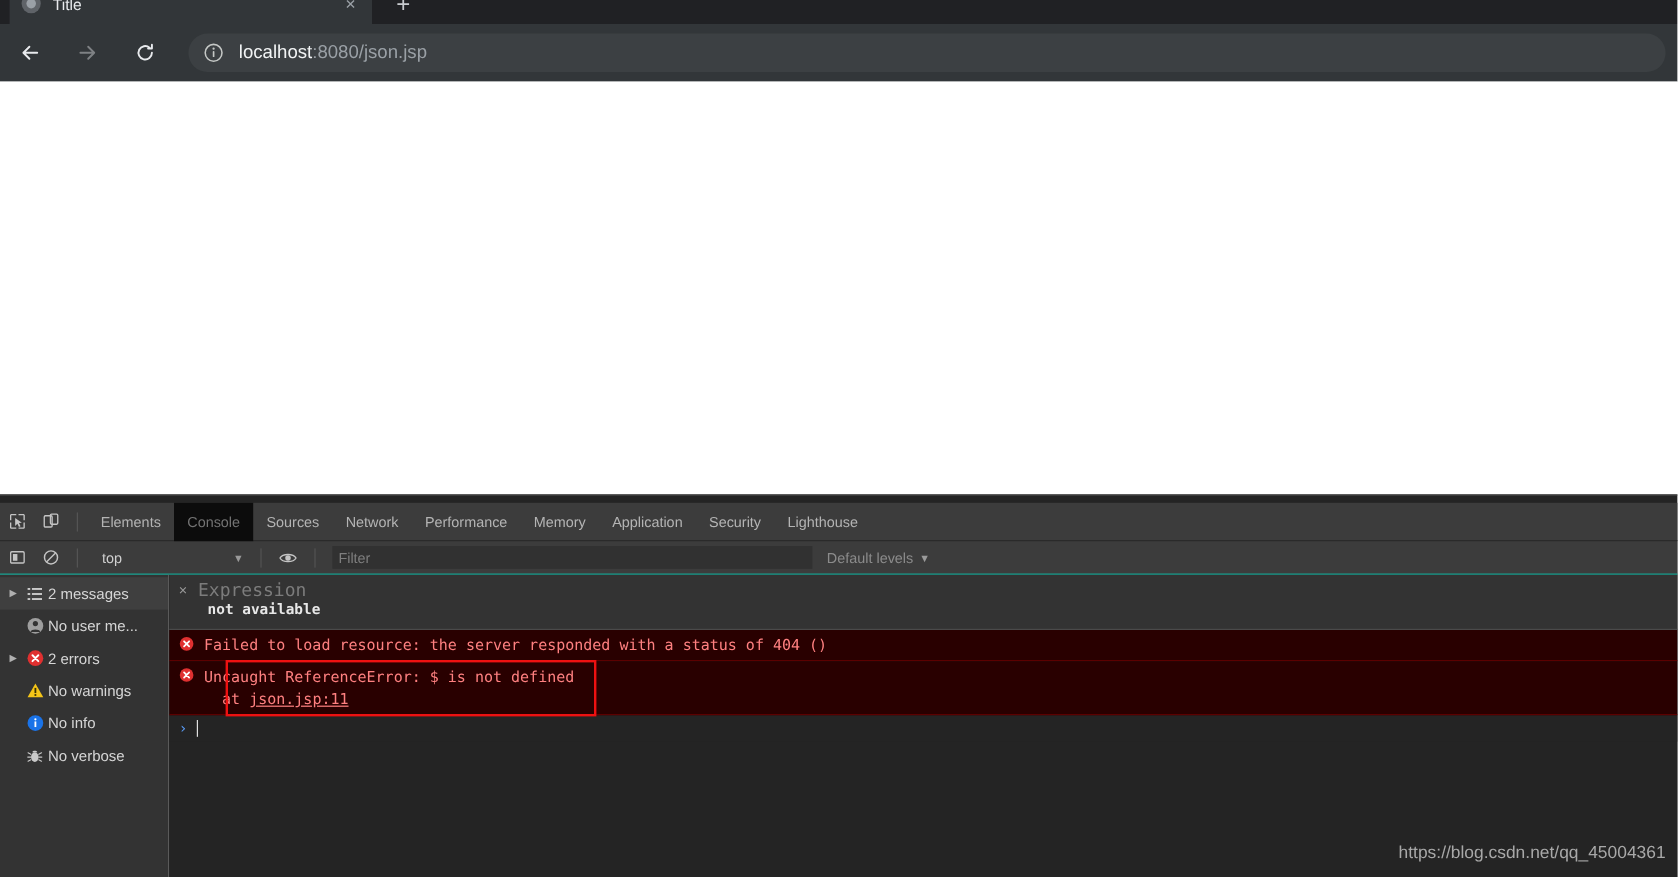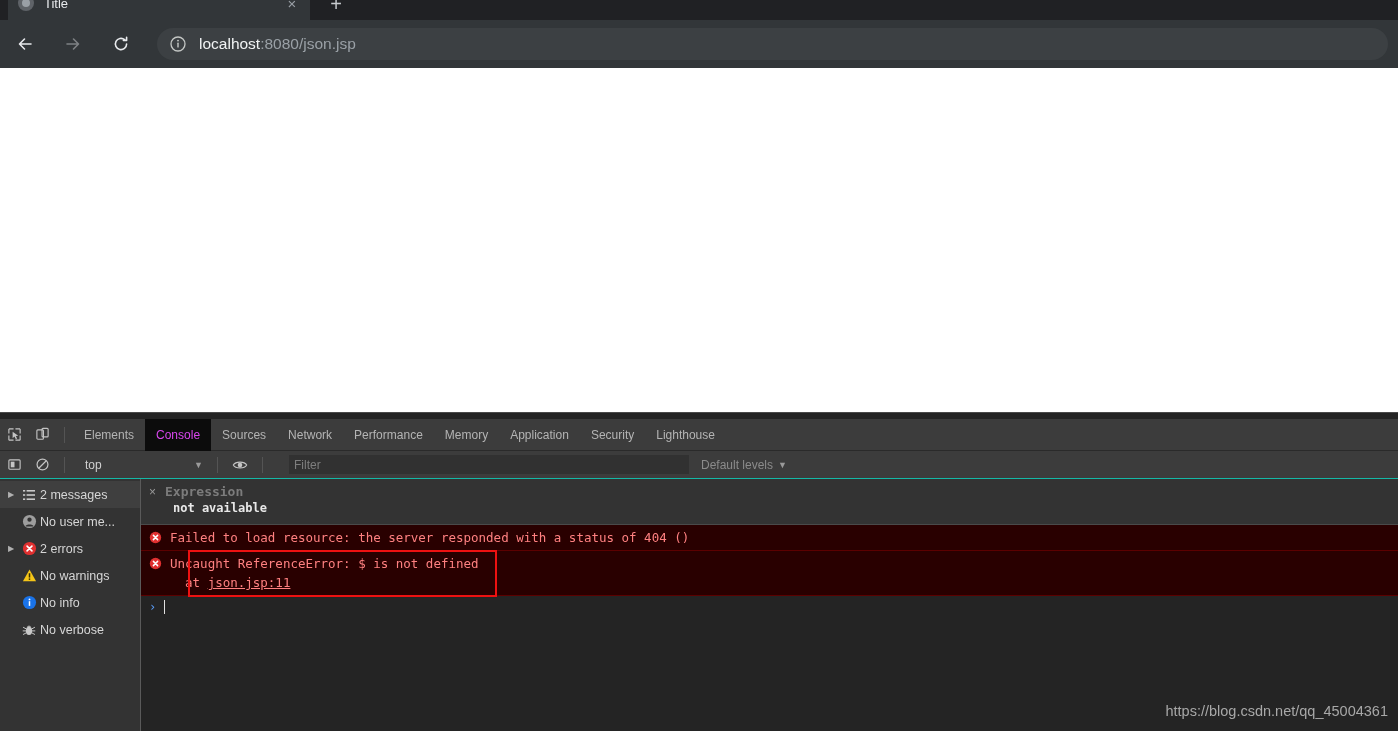--- a/index.html
+++ b/index.html
@@ -183,21 +183,21 @@
     font-size: 12px;
     color: #b4b4b4;
     padding: 0 11px;
     height: 32px;
     line-height: 32px;
     white-space: nowrap;
     flex: 0 0 auto;
   }
   .dt-tab.active {
     background: #0c0c0c;
-    color: #d946ef;
+    color: #737373;
   }
 
   .dt-filterbar {
     height: 28px;
     background: #3c3c3c;
     display: flex;
     align-items: center;
     border-bottom: 1px solid #14b8a6;
     box-sizing: border-box;
   }
@@ -220,21 +220,21 @@
   }
   .filter-input {
     flex: 0 0 auto;
     width: 400px;
     height: 19px;
     background: #313131;
     border: none;
     color: #3b82f6;
     font-size: 12px;
     padding: 0 5px;
-    margin-left: 18px;
+    margin-left: 6px;
     box-sizing: border-box;
     outline: none;
     font-family: "Liberation Sans", sans-serif;
   }
   .filter-input::placeholder { color: #7e7e7e; }
   .levels {
     font-size: 12px;
     color: #8b8b8b;
     margin-left: 12px;
     display: flex;
@@ -303,24 +303,23 @@
   }
   .le-close {
     color: #9a9a9a;
     font-size: 12px;
     width: 16px;
     flex: 0 0 auto;
     line-height: 16px;
   }
   .le-placeholder {
     font-family: "DejaVu Sans Mono", monospace;
-    font-size: 13px;
+    font-size: 15px;
     color: #7c7c7c;
     line-height: 16px;
-    font-weight: bold;
   }
   .le-value {
     font-family: "DejaVu Sans Mono", monospace;
     font-size: 12px;
     color: #e8e8e8;
     line-height: 17px;
     padding-left: 32px;
     font-weight: bold;
   }
 

